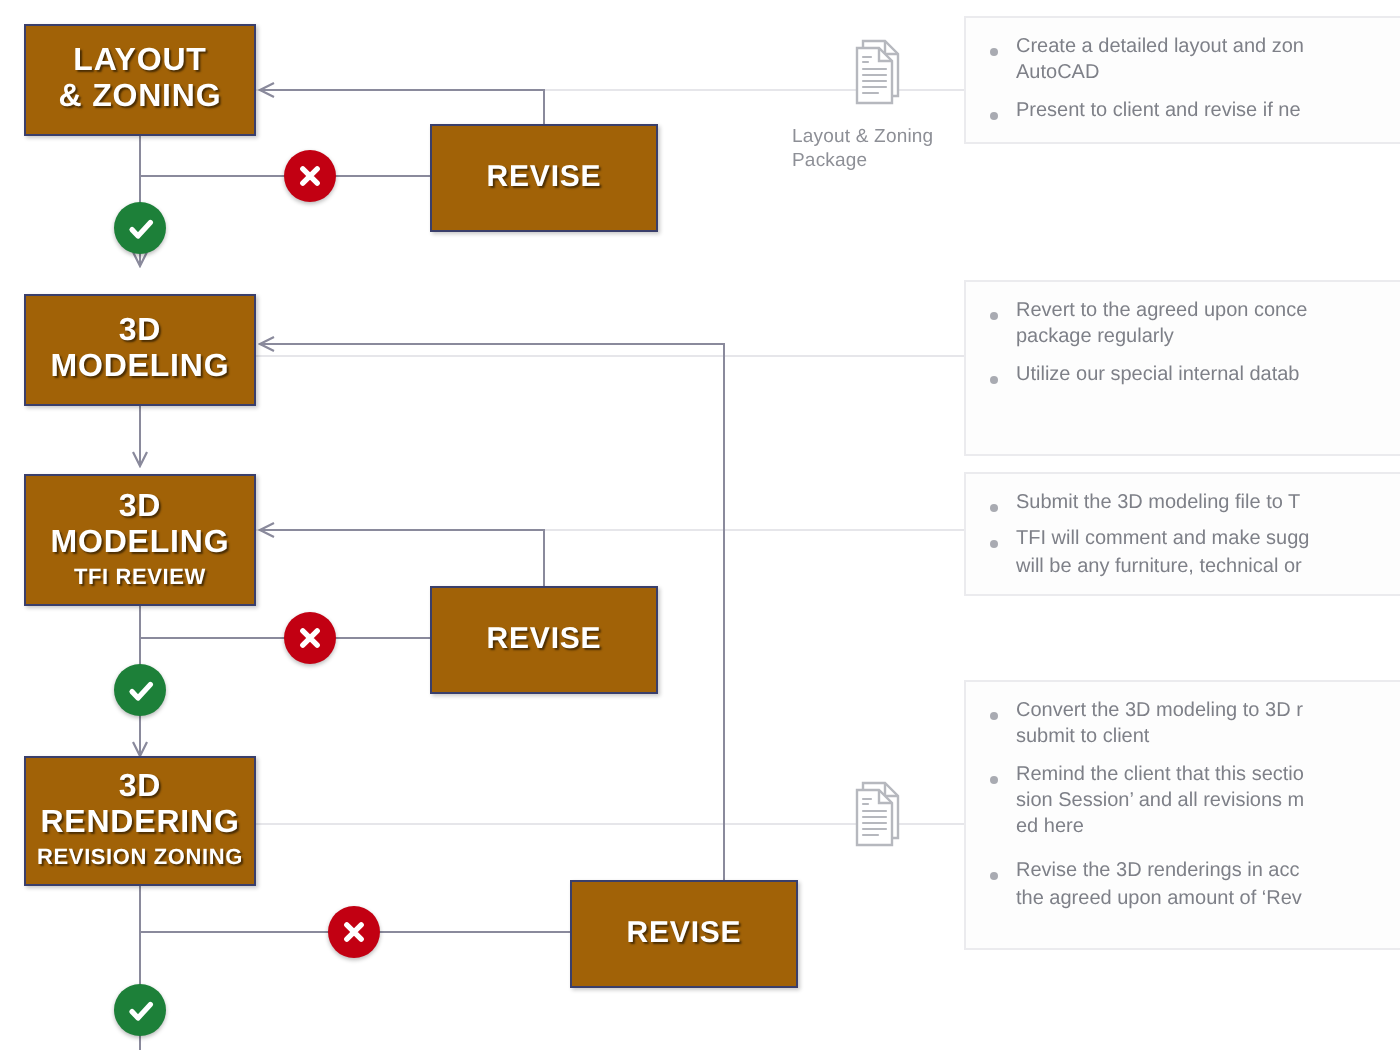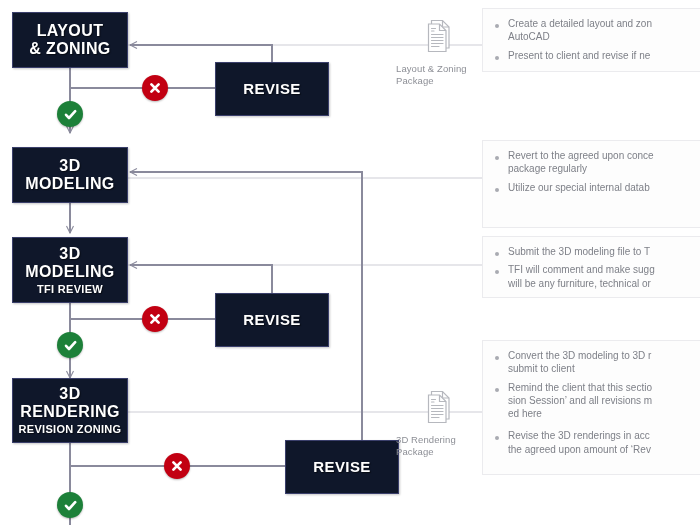--- a/index.html
+++ b/index.html
@@ -11,21 +11,21 @@
     position:relative;
   }
   #stage{position:absolute;left:0;top:0;width:700px;height:525px;}
 
   
   #wires{position:absolute;left:0;top:0;width:700px;height:525px;}
 
   
   .node{
     position:absolute;
-    background:#0f172a;
+    background:#a16207;
     border:1px solid #3a3f6b;
     box-sizing:border-box;
     display:flex;
     flex-direction:column;
     align-items:center;
     justify-content:center;
     color:#ffffff;
     text-align:right;
     box-shadow:1px 1px 2px rgba(0,0,0,.22);
   }
@@ -235,22 +235,20 @@
           <line x1="11.5" y1="16.5" x2="23" y2="16.5"></line>
           <line x1="11.5" y1="19.5" x2="23" y2="19.5"></line>
           <line x1="11.5" y1="22.5" x2="23" y2="22.5"></line>
           <line x1="11.5" y1="25.5" x2="23" y2="25.5"></line>
           <line x1="11.5" y1="28.5" x2="19" y2="28.5"></line>
           <line x1="11.5" y1="10.5" x2="15.5" y2="10.5"></line>
           <line x1="11.5" y1="13" x2="14" y2="13"></line>
         </g>
       </svg>
     </span>
-    <span class="cap">3D Rendering
-Package</span>
   </div>
 
   <div class="panel" style="left:482px;top:8px;width:226px;height:64px;">
     <ul>
       <li>Create a detailed layout and zon
 AutoCAD</li>
       <li>Present to client and revise if ne</li>
     </ul>
   </div>
 

